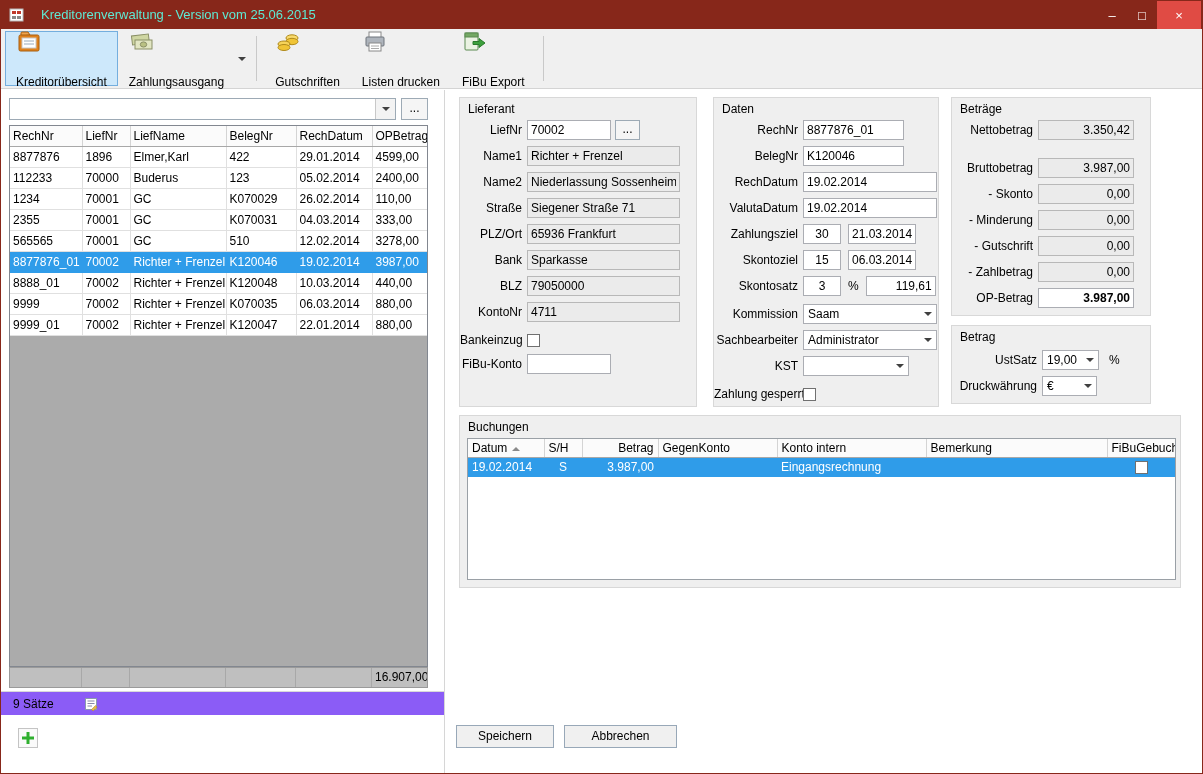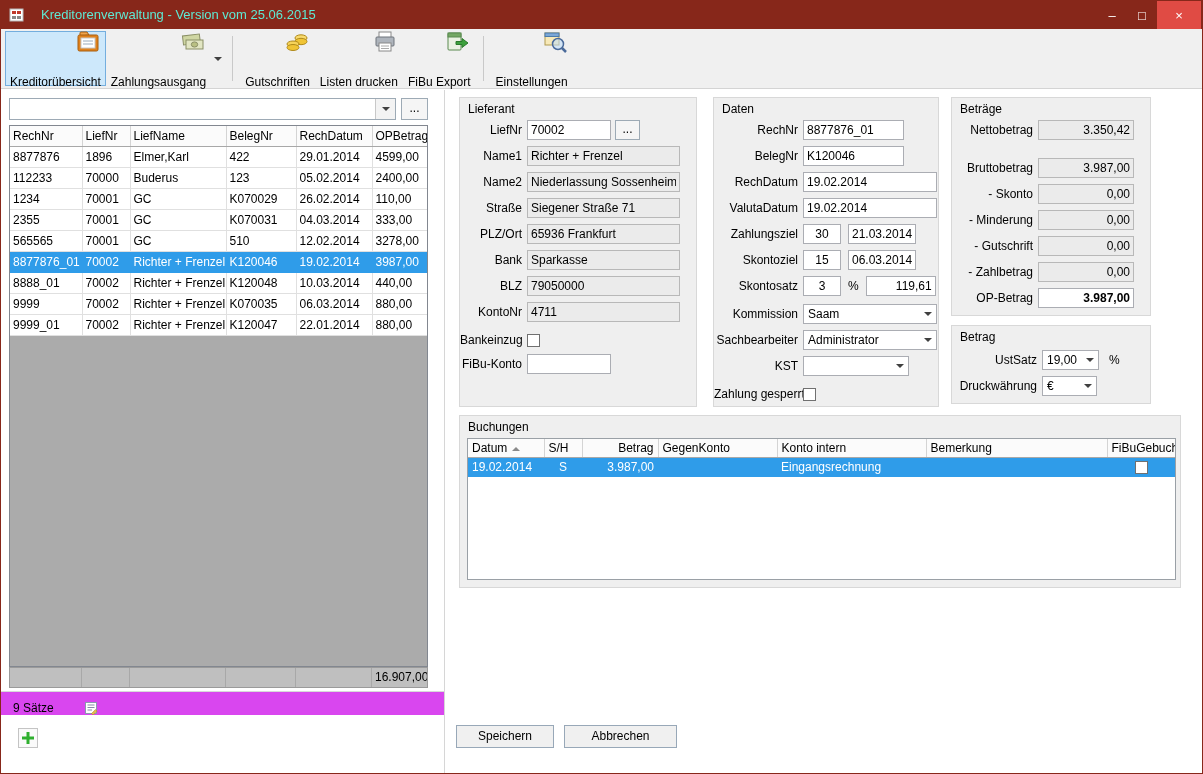--- a/index.html
+++ b/index.html
@@ -10,21 +10,21 @@
   
   .titlebar { position:absolute; left:0; top:0; width:100%; height:28px; background:#87271a; }
   .app-icon { position:absolute; left:8px; top:6px; width:16px; height:16px; }
   .title-text { position:absolute; left:0; top:0; width:100%; height:28px; line-height:28px; color:#5eead4; font-size:13px; pointer-events:none;margin-left:40px; }
   .win-controls { position:absolute; right:1px; top:0; height:28px; display:flex; }
   .wc { width:30px; height:28px; display:flex; align-items:center; justify-content:center; color:#fff; font-size:13px; }
   .wc.close { width:44px; background:#e04b44; }
 
   
   .toolbar { position:absolute; left:0; top:28px; width:100%; height:60px; background:#f0f0f0; border-bottom:1px solid #d4d4d4; display:flex; align-items:stretch; padding:2px 4px; }
-  .tbtn { display:flex; flex-direction:column; align-items:flex-end; justify-content:center; gap:20px; padding:3px 4px; border:1px solid transparent; }
+  .tbtn { display:flex; flex-direction:column; align-items:flex-start; justify-content:center; gap:20px; padding:3px 10px; border:1px solid transparent; }
   .tbtn.active { background:#cde8fb; border-color:#74aede; }
   .tlabel { font-size:12px; white-space:nowrap; }
   .ticon { width:26px; height:26px; display:block; }
   .tsplit { display:flex; align-items:stretch; }
   .tdrop { width:14px; display:flex; align-items:center; justify-content:center; }
   .tsep { width:1px; background:#c9c9c9; margin:5px 7px; }
   .caret { width:0; height:0; border:4px solid transparent; border-top:4px solid #404040; border-bottom:none; display:inline-block; }
 
   
   .search-combo { position:absolute; left:8px; top:97px; width:387px; height:22px; border:1px solid #9daab5; background:#fff; display:flex; }
@@ -37,21 +37,21 @@
   .lgrid th { height:20px; background:#fbfbfb; border-right:1px solid #d4d4d4; border-bottom:1px solid #a8a8a8; font-weight:normal; text-align:left; padding:0 3px; white-space:nowrap; overflow:hidden; }
   .lgrid td { height:21px; background:#fff; border-right:1px solid #e0e0e0; border-bottom:1px solid #e0e0e0; padding:0 3px; white-space:nowrap; overflow:hidden; }
   .lgrid th:last-child, .lgrid td:last-child { }
   .lgrid tr.selected td { background:#2f9ce9; color:#fff; border-color:#2f9ce9; }
 
   .lgrid-footer { position:absolute; left:8px; top:666px; width:419px; height:21px; background:#bfbfbf; border:1px solid #9a9a9a; display:flex; }
   .fc { height:100%; border-right:1px solid #a8a8a8; padding:2px 3px; white-space:nowrap; overflow:hidden; }
   .fc.c0{width:72px}.fc.c1{width:48px}.fc.c2{width:96px}.fc.c3{width:70px}.fc.c4{width:76px}
   .fc.c5{width:55px; border-right:none; text-align:right; }
 
-  .statusbar { position:absolute; left:0; top:690px; width:443px; height:24px; background:#d946ef; border-top:1px solid #d9d9d9; display:flex; align-items:flex-end; }
+  .statusbar { position:absolute; left:0; top:690px; width:443px; height:24px; background:#8b5cf6; border-top:1px solid #d9d9d9; display:flex; align-items:center; }
   .status-text { margin-left:12px; }
   .status-ic { margin-left:30px; width:14px; height:14px; }
   .add-btn { position:absolute; left:17px; top:727px; width:20px; height:20px; background:#fafafa; border:1px solid #c4c4c4; display:flex; align-items:center; justify-content:center; }
 
   .vsplit { position:absolute; left:443px; top:89px; width:1px; height:685px; background:#d6d6d6; }
 
   
   .group { position:absolute; background:#efefef; border:1px solid #d8d8d8; }
   .gtitle { position:absolute; left:8px; top:4px; }
   .frow { position:absolute; left:0; right:0; height:20px; display:flex; align-items:center; }
@@ -166,31 +166,20 @@
       <span class="ticon">
         <svg width="26" height="26" viewBox="0 0 26 26">
             <rect x="3" y="4" width="13" height="17" rx="1" fill="#eaf2e2" stroke="#5a8a50"></rect>
             <rect x="3" y="4" width="13" height="4" fill="#74a864" stroke="#5a8a50"></rect>
             <path d="M11 12.5 h6 v-3 l6 4.5 -6 4.5 v-3 h-6 z" fill="#3da03d" stroke="#2a7a2a"></path>
           </svg>
       </span>
       <span class="tlabel">FiBu Export</span>
     </div>
     <div class="tsep"></div>
-    <div class="tbtn">
-      <span class="ticon">
-        <svg width="26" height="26" viewBox="0 0 26 26">
-            <rect x="3" y="4" width="14" height="12" fill="#f7e9b8" stroke="#b09a50"></rect>
-            <rect x="3" y="4" width="14" height="3.5" fill="#7ba7d7" stroke="#4a7aaa"></rect>
-            <circle cx="16" cy="15" r="5.5" fill="rgba(190,220,250,0.55)" stroke="#4a6a9a" stroke-width="1.5"></circle>
-            <line x1="20" y1="19" x2="24" y2="23" stroke="#4a6a9a" stroke-width="2.5"></line>
-          </svg>
-      </span>
-      <span class="tlabel">Einstellungen</span>
-    </div>
   </div>
 
   <div class="search-combo">
     <input class="search-input" value="" style="">
     <div class="combo-btn">
         <span class="caret"></span>
       </div>
   </div>
   <div class="dots-btn">...</div>
 

